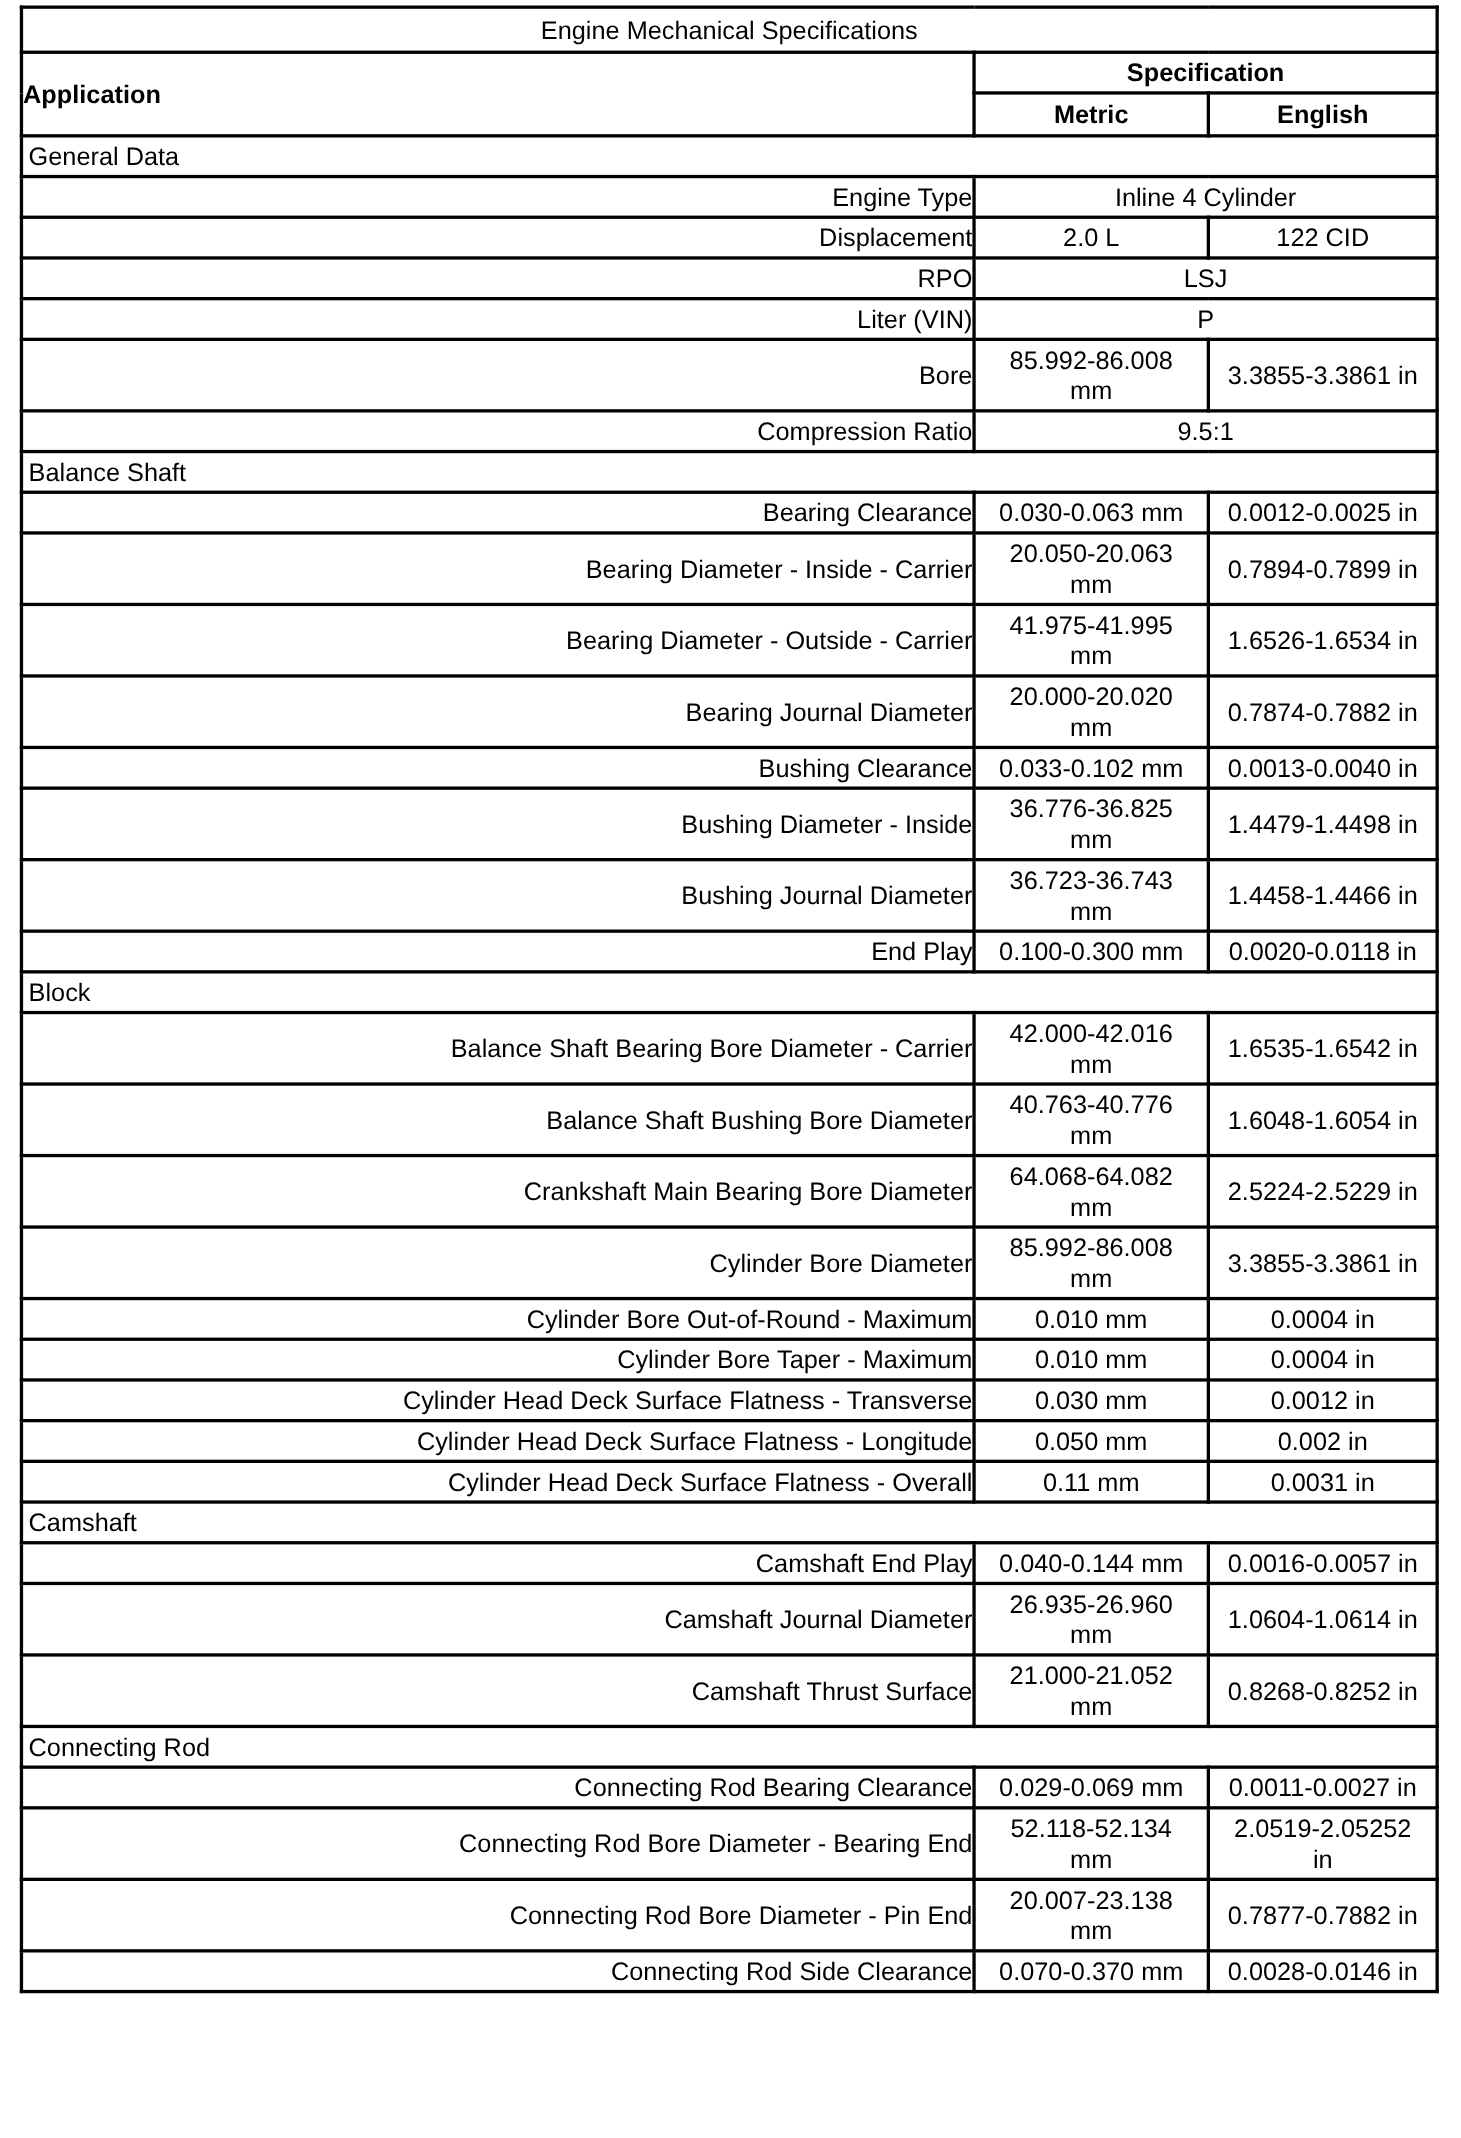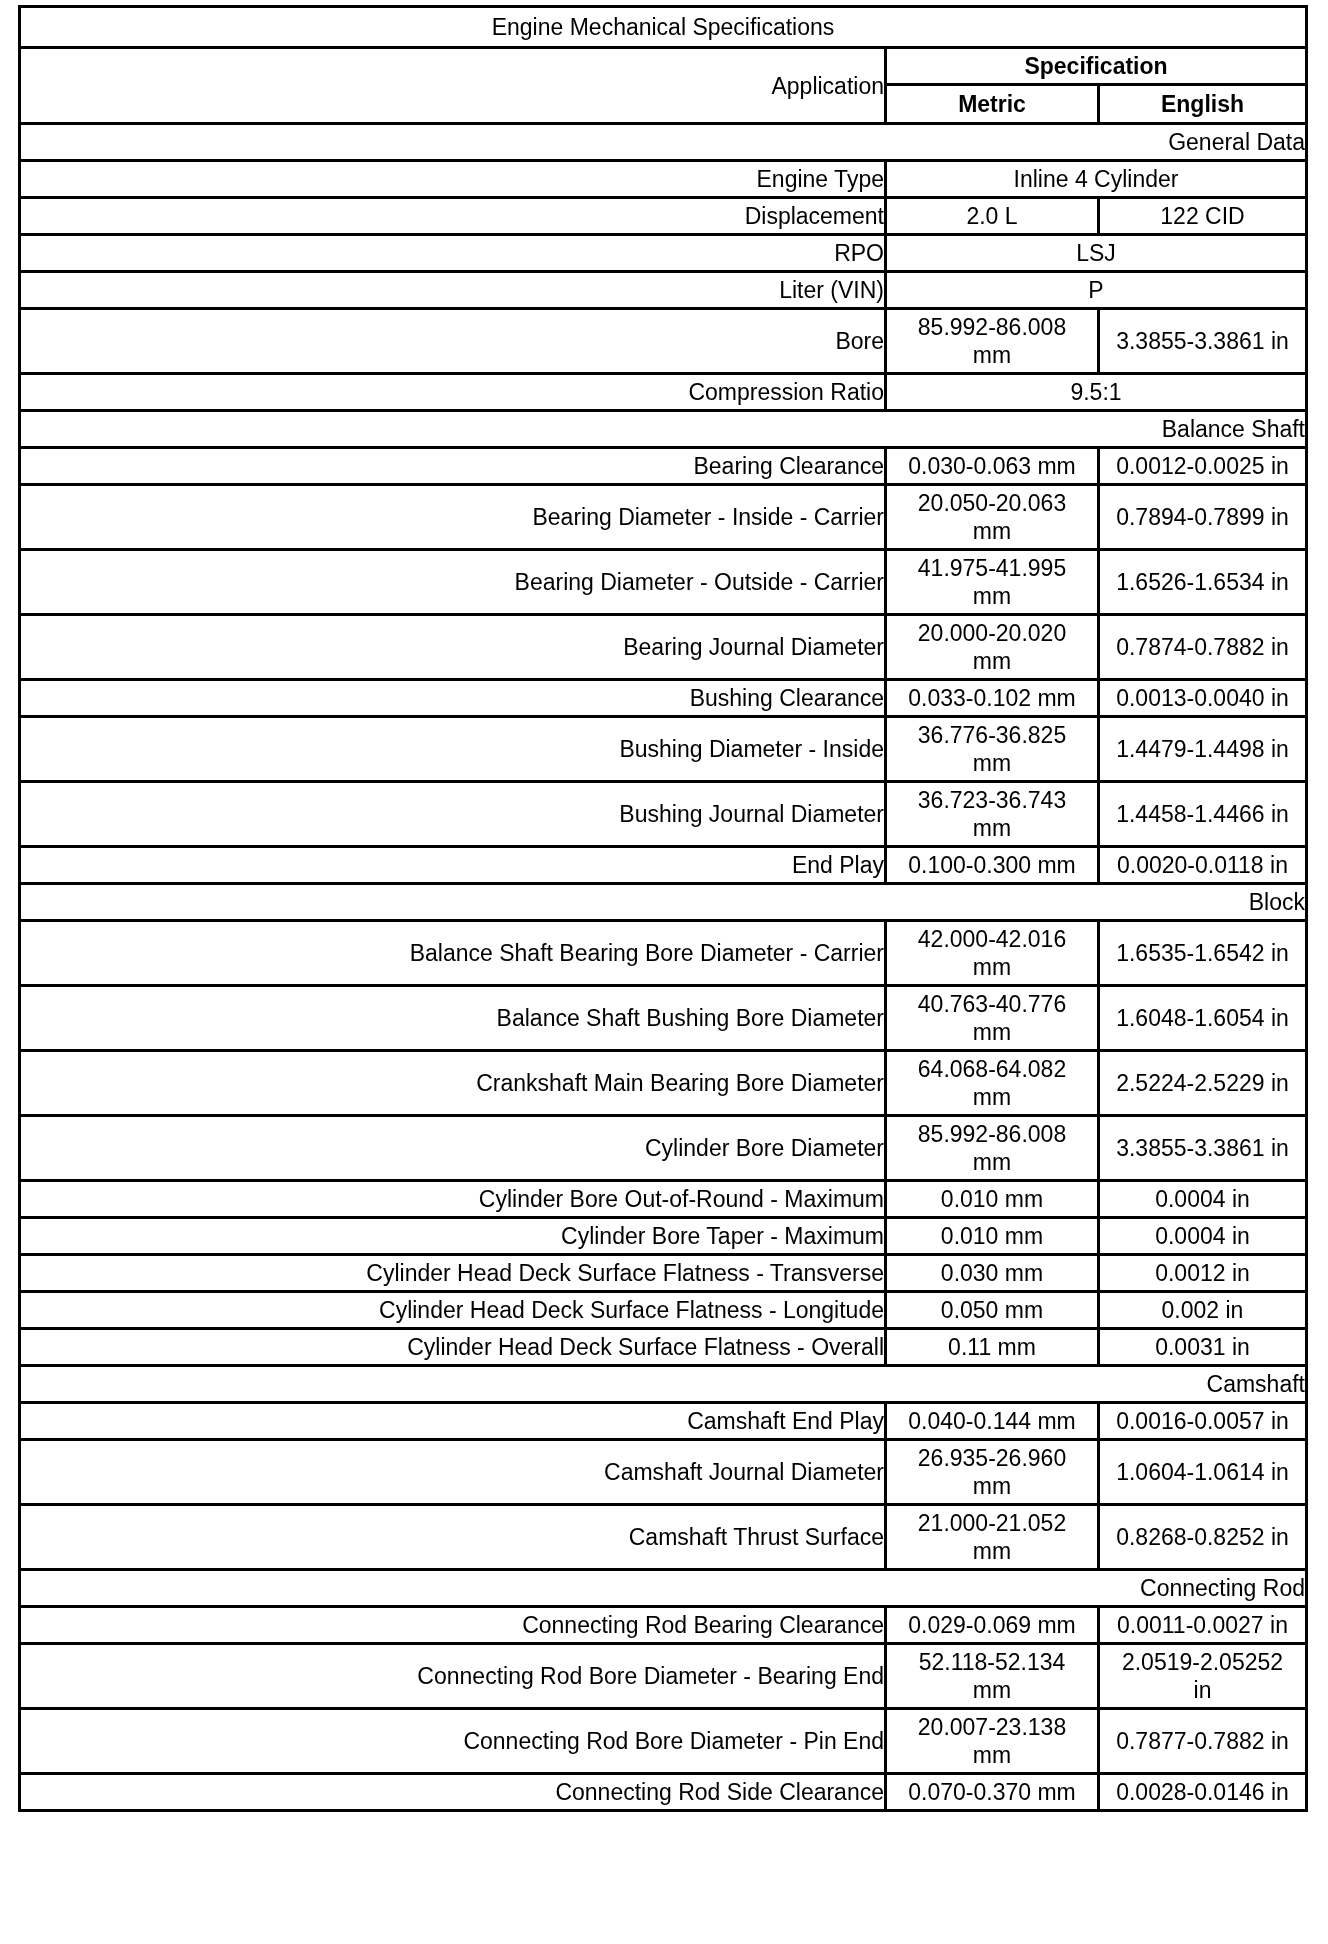--- a/index.html
+++ b/index.html
@@ -8,22 +8,22 @@
   .spec-table { position: absolute; left: 18px; top: 5px; width: 1287px;
                 border-collapse: collapse; table-layout: fixed; }
   .spec-table td, .spec-table th { border: 3px solid #000; padding: 0; font-size: 23px;
                 line-height: 28px; }
   col.c-app { width: 866px; }
   col.c-met { width: 213px; }
   col.c-eng { width: 208px; }
   .h-title { height: 38px; text-align: center; font-weight: normal; font-size: 23px; }
   .h-spec { height: 34px; text-align: center; font-weight: bold; }
   .h-sub { height: 36px; text-align: center; font-weight: bold; }
-  .h-app { text-align: right; font-weight: normal; }
-  tr.sec td { height: 34px; padding-left: 5px; text-align: right; margin-top: 28px; }
+  .h-app { text-align: left; font-weight: bold; }
+  tr.sec td { height: 34px; padding-left: 5px; text-align: left; margin-top: 28px; }
   tr.single td { height: 34px; }
   tr.double td { height: 62px; }
   td.label { text-align: right; padding-left: 104px; }
   td.val { text-align: center; }
   td.val.eng-col { white-space: nowrap; text-align: center; }
 </style>
 </head>
 <body>
 
 <table class="spec-table">

